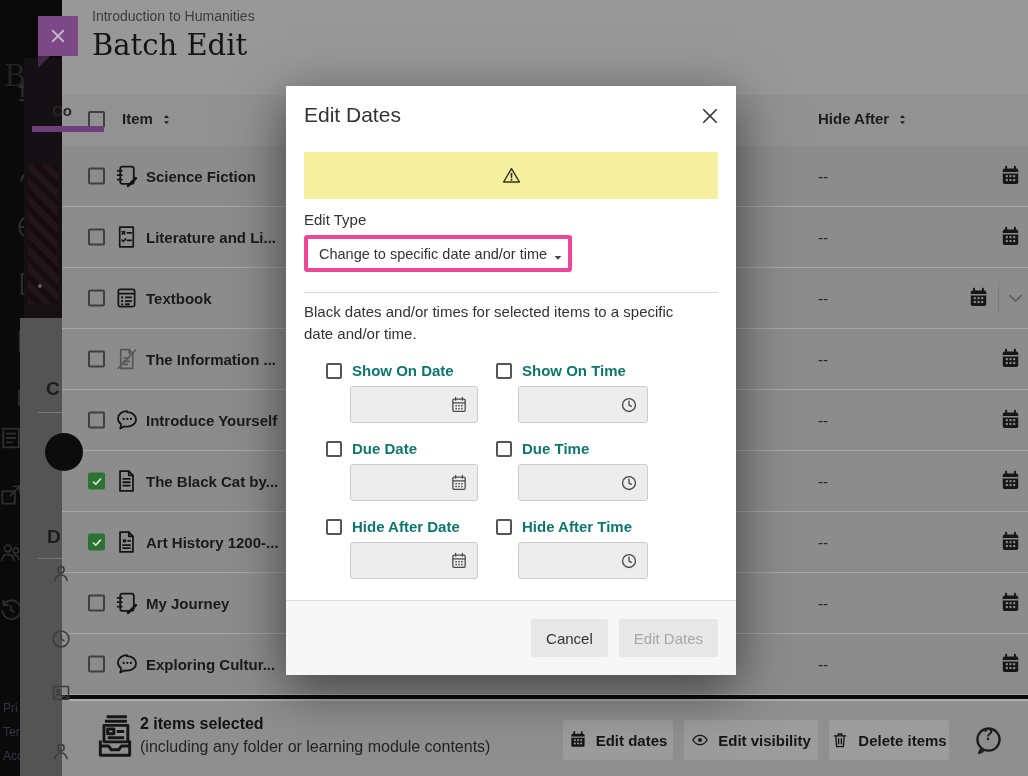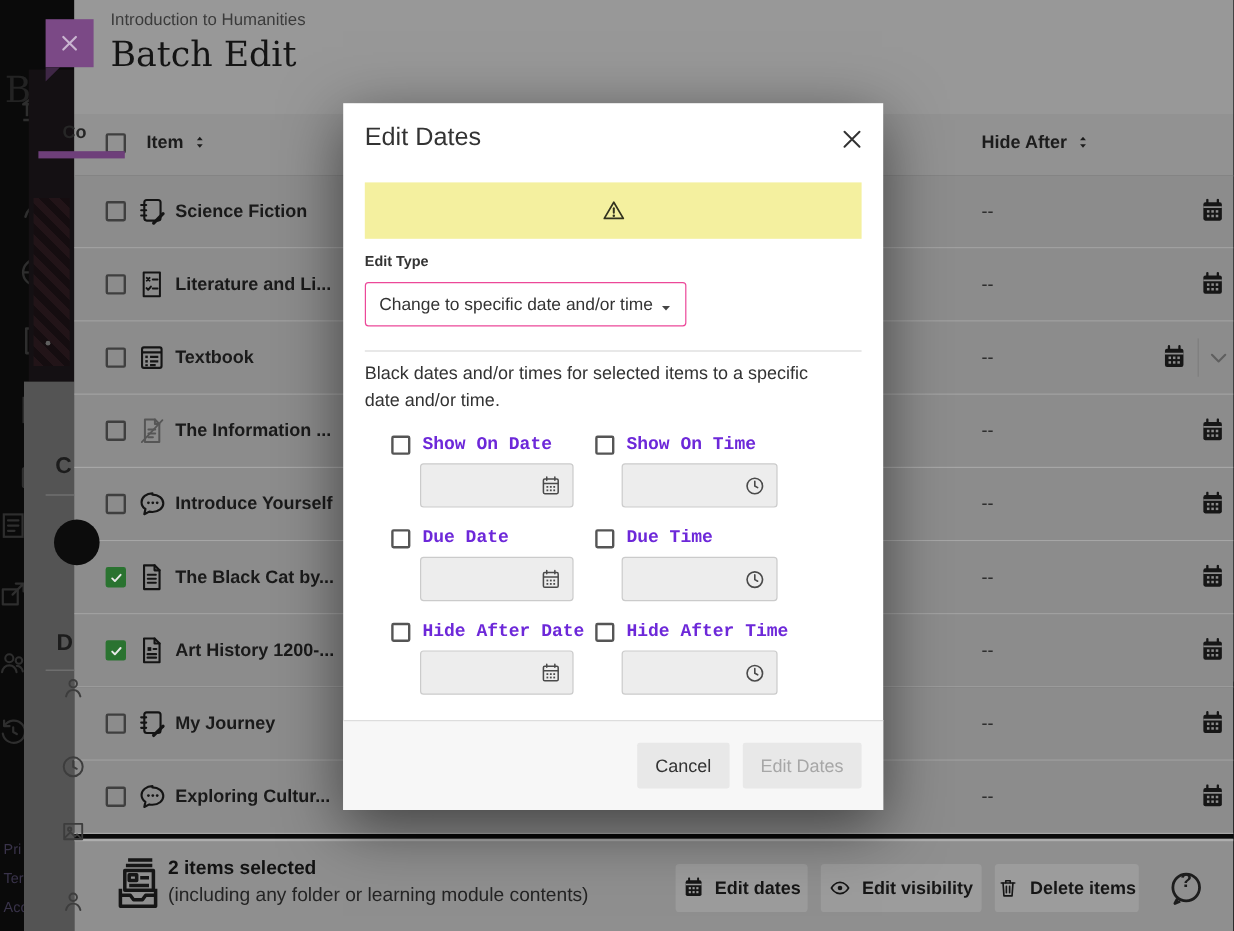--- a/index.html
+++ b/index.html
@@ -87,33 +87,33 @@
   #modal{position:absolute;left:286px;top:86px;width:450px;height:589px;background:#ffffff;
       z-index:20;box-shadow:0 14px 50px rgba(0,0,0,.55);color:#333;}
   #modal-title{position:absolute;left:18px;top:17px;font-size:21px;color:#333;}
   #modal-close{position:absolute;right:16px;top:20px;width:20px;height:20px;color:#333;cursor:pointer;}
   #modal-close svg{width:100%;height:100%;}
   #warn{position:absolute;left:18px;top:66px;width:414px;height:47px;background:#f4f09f;
       display:flex;align-items:center;justify-content:center;gap:10px;}
   #warn .wicon{width:19px;height:19px;color:#33331f;}
   #warn .wicon svg{width:100%;height:100%;}
   #warn .wtext{font-size:15px;color:#3e3e2f;}
-  #edit-type-label{position:absolute;left:18px;top:125px;font-size:12px;font-weight:700;}
-  #edit-type{position:absolute;left:18px;top:149px;width:268px;height:37px;border:1px solid #ec4899;
+  #edit-type-label{position:absolute;left:18px;top:125px;font-size:15px;font-weight:400;}
+  #edit-type{position:absolute;left:18px;top:149px;width:268px;height:37px;border:4px solid #ec4899;
       border-radius:3px;box-sizing:border-box;display:flex;align-items:center;justify-content:space-between;
       padding:0 11px;cursor:pointer;background:#fff;}
   #edit-type .dd-text{font-size:14.5px;color:#333;white-space:nowrap;}
   #edit-type .dd-caret{width:10px;height:10px;color:#444;flex:none;margin-left:6px;}
   #edit-type .dd-caret svg{width:100%;height:100%;}
   #mod-div{position:absolute;left:18px;top:206px;width:414px;height:1px;background:#dadada;}
   #mod-desc{position:absolute;left:18px;top:215px;width:402px;font-size:15px;line-height:22px;color:#333;}
   .fblock{position:absolute;}
   .flabel{display:flex;align-items:center;gap:10px;}
   .fcbx{width:16px;height:16px;border:2px solid #555;border-radius:2px;box-sizing:border-box;flex:none;cursor:pointer;}
-  .ftext{font-size:15px;font-weight:700;color:#6d28d9;white-space:nowrap;font-family:Liberation Mono, monospace;}
+  .ftext{font-size:15px;font-weight:700;color:#0f766e;white-space:nowrap;}
   .finput{position:absolute;height:37px;background:#ededed;border:1px solid #cbcbcb;border-radius:3px;
       box-sizing:border-box;}
   .finput .iicon{position:absolute;right:9px;top:50%;transform:translateY(-50%);
       width:18px;height:18px;color:#4a4a4a;}
   .finput .iicon svg{width:100%;height:100%;}
   #modal-footer{position:absolute;left:0;top:514px;width:100%;height:75px;background:#f7f7f7;
       border-top:1px solid #ddd;box-sizing:border-box;display:flex;align-items:center;
       justify-content:flex-end;gap:11px;padding-right:18px;}
   .m-btn{height:38px;border:none;border-radius:2px;background:#e8e8e8;font-family:inherit;
       font-size:15px;padding:0 15px;cursor:pointer;text-align:center;}

